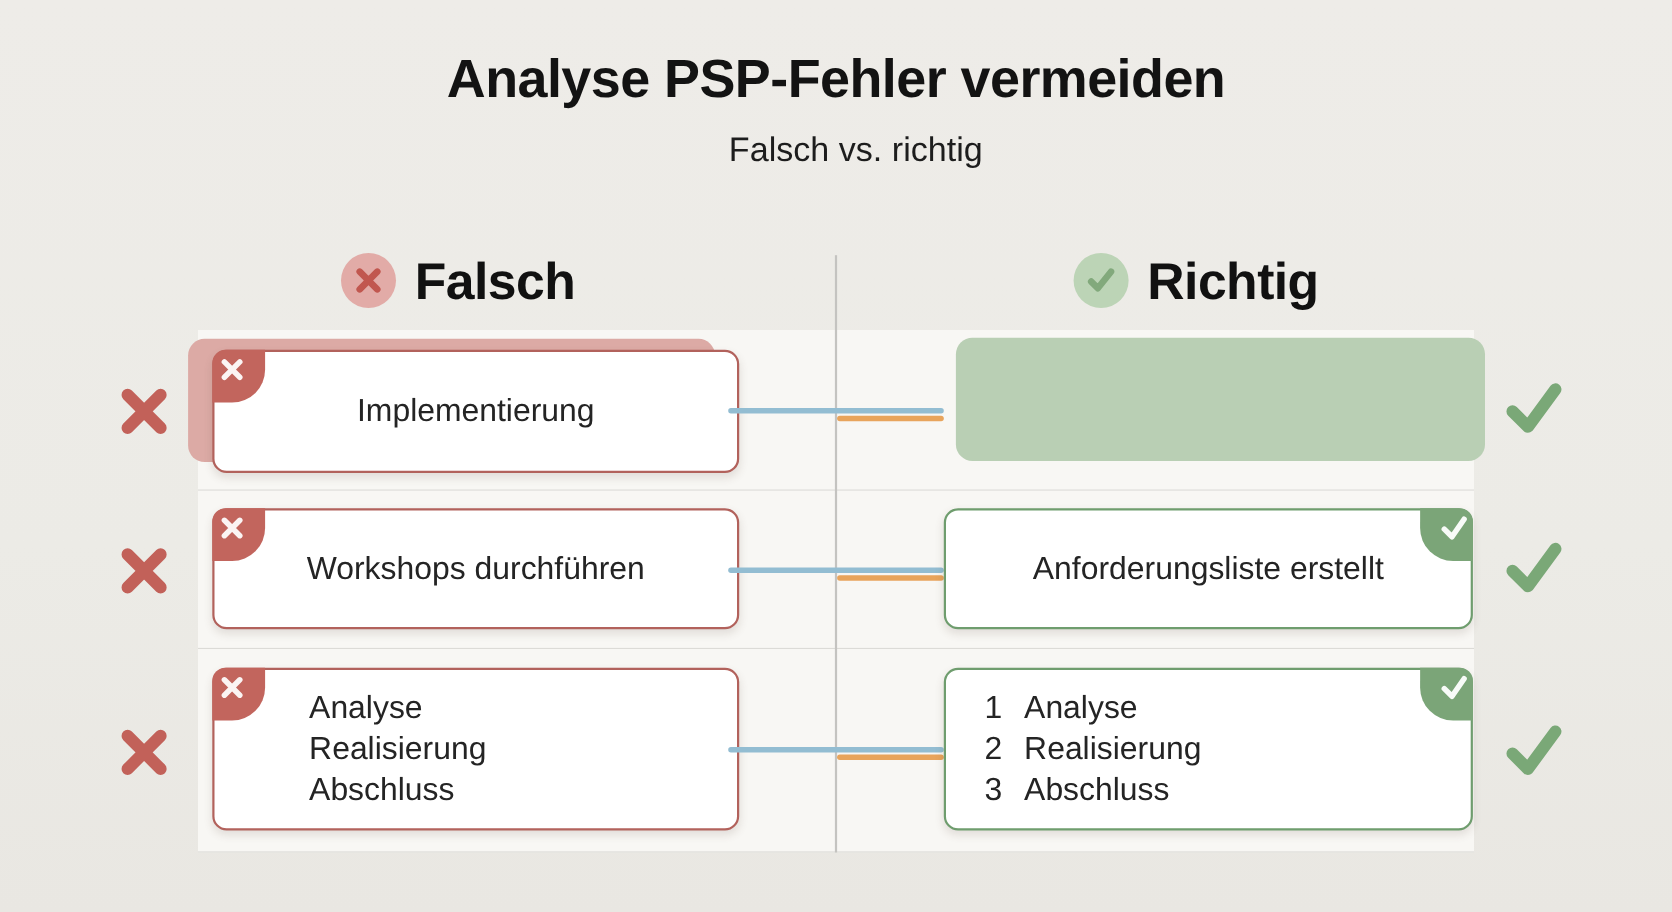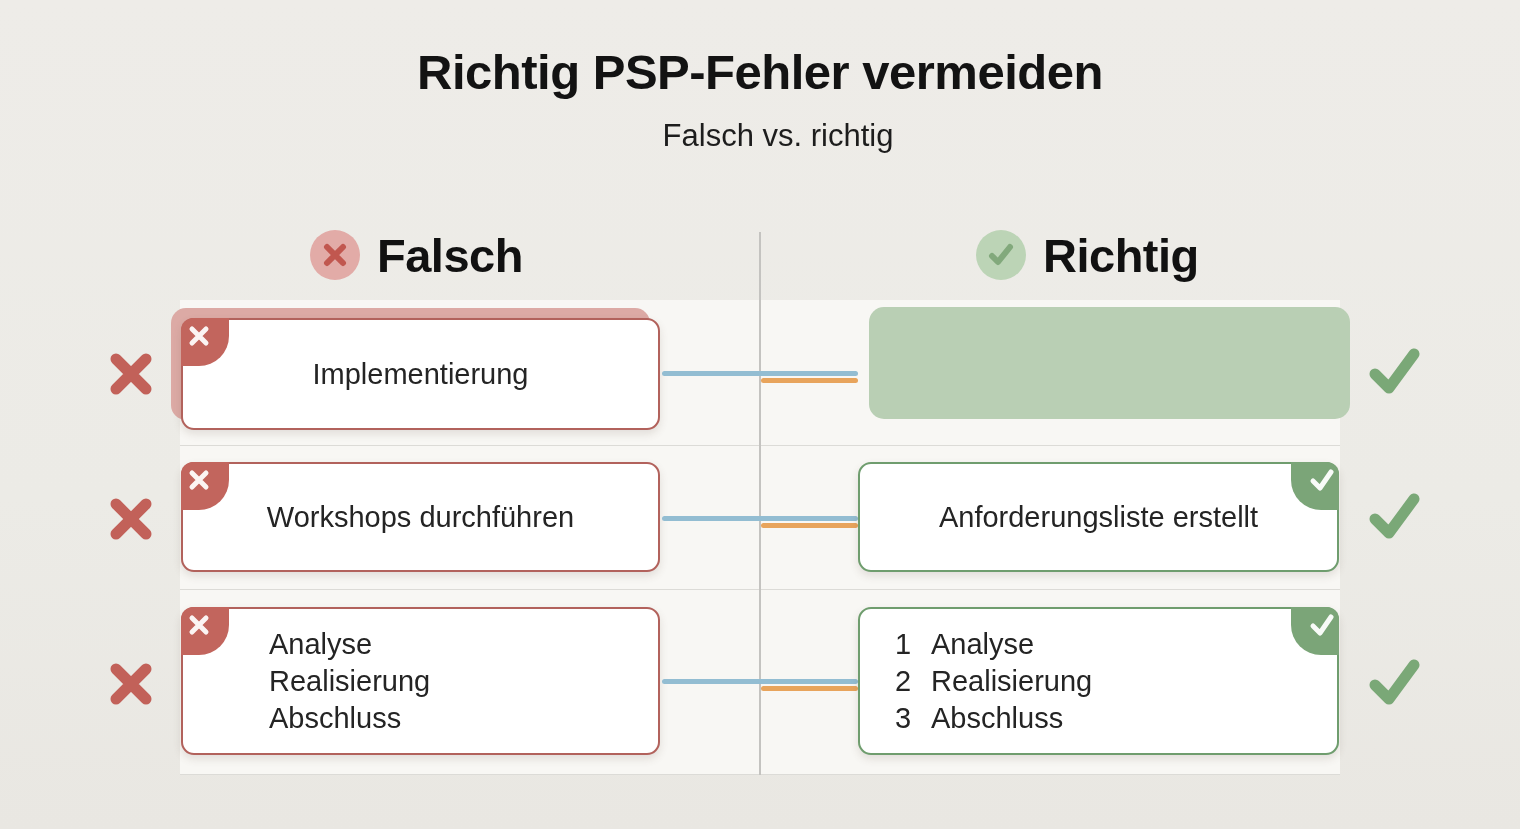--- a/index.html
+++ b/index.html
@@ -30,21 +30,21 @@
   .hdr-circle.red   { background:#e2aba7; }
   .hdr-circle.green { background:#bcd4b6; }
   .hdr-label { font-size:47px; font-weight:800; color:#111; line-height:1; letter-spacing:-0.5px; }
 
   .ghost { position:absolute; border-radius:15px; }
   .ghost.wrong { background:#dcaaa5; }
   .ghost.right { background:#b9cfb4; }
 
   .card { position:absolute; background:#ffffff; border-radius:13px;
           box-shadow:0 4px 8px rgba(95,70,60,.14); }
-  .card.wrong { border:2px solid #b2625c; }
+  .card.wrong { border:2px solid #b2625c;margin-left:12px; }
   .card.right { border:2px solid #6f9d6e; }
 
   .badge { position:absolute; width:48px; height:48px; display:flex; align-items:center; justify-content:center; }
   .badge.wrong { left:-2px; top:-2px; background:#c2655d; border-radius:12px 0 30px 0; }
   .badge.right { right:-2px; top:-2px; background:#7ba578; border-radius:0 12px 0 30px; }
 
   .card-text { position:absolute; inset:0; display:flex; align-items:center; justify-content:center;
                font-size:29px; color:#242424; }
   .card-list { position:absolute; inset:0; display:flex; flex-direction:column; justify-content:center;
                padding-left:86px; font-size:29px; line-height:37px; color:#242424; }
@@ -57,21 +57,21 @@
   .conn.blue   { background:#93bdd2; }
   .conn.orange { background:#e8a45c; }
 
   .mark { position:absolute; }
 </style>
 </head>
 <body>
 
 <div class="canvas">
 
-  <div class="page-title">Richtig PSP-Fehler vermeiden</div>
+  <div class="page-title">Analyse PSP-Fehler vermeiden</div>
   <div class="page-subtitle">Falsch vs. richtig</div>
 
   <div class="table-bg">
     <div class="row-sep" style="top:145px"></div>
     <div class="row-sep" style="top:289px"></div>
     <div class="row-sep" style="top:474px"></div>
   </div>
   <div class="v-divider"></div>
 
   <div class="col-header" style="left:976px">

